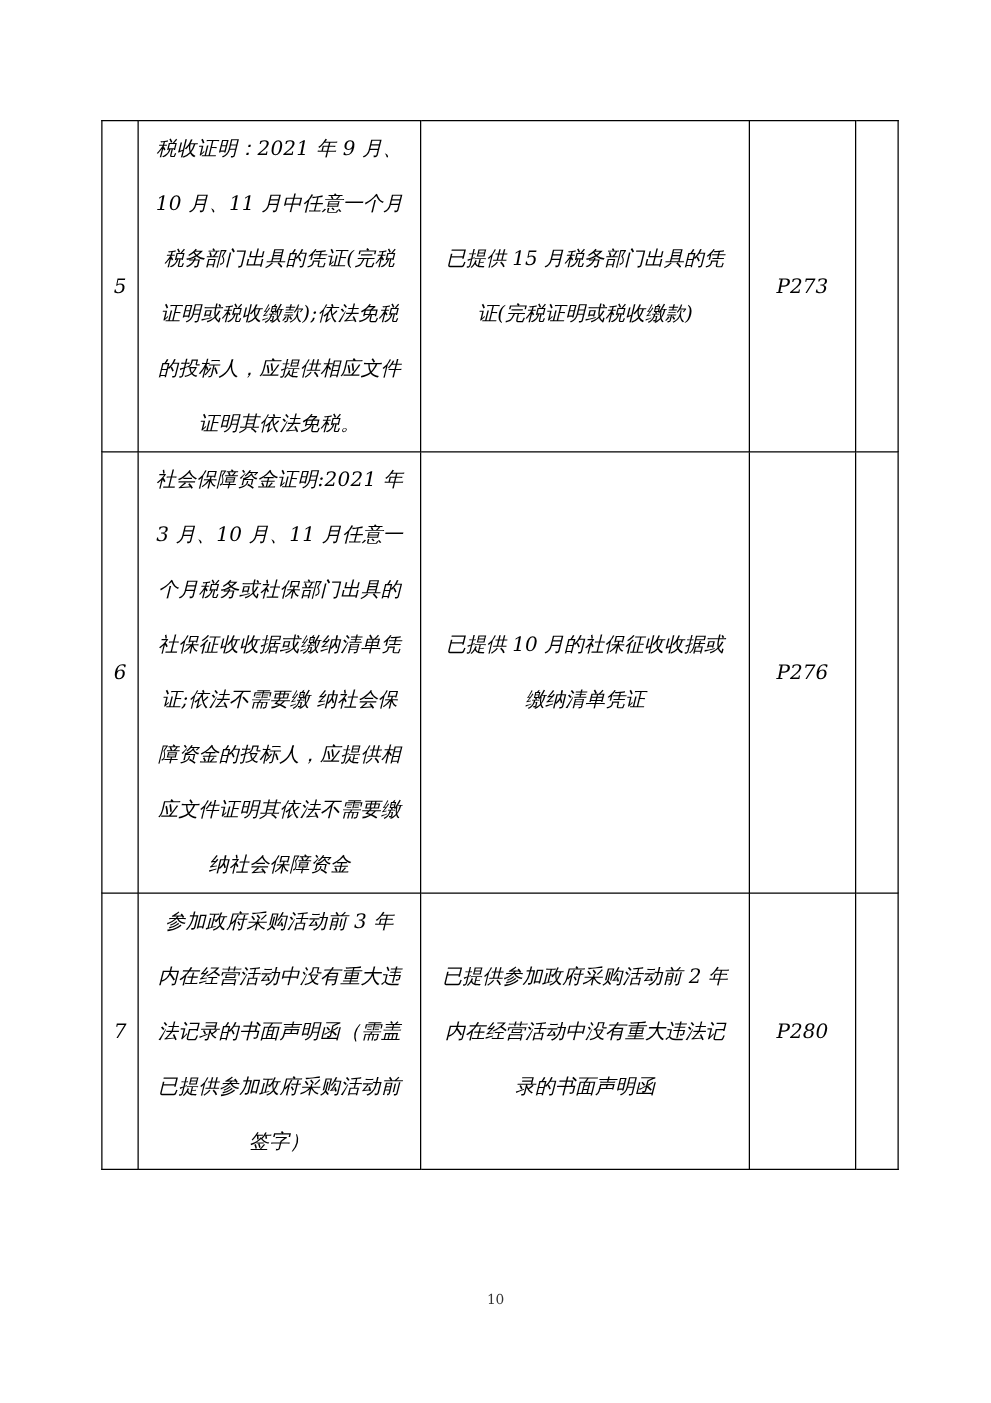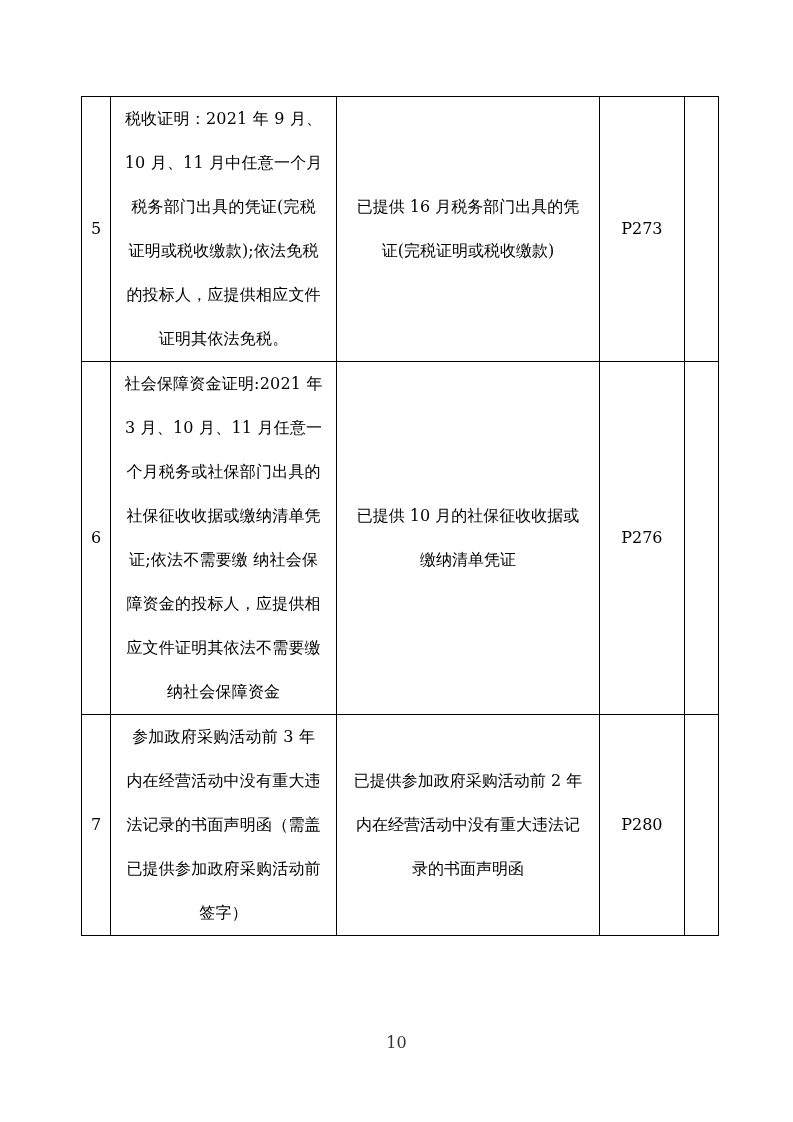--- a/index.html
+++ b/index.html
@@ -1,26 +1,26 @@
 <!DOCTYPE html>
 <html><head>
 <meta charset="utf-8">
 <style>
   html, body { margin:0; padding:0; background:#fff; }
   body { width:793px; height:1122px; position:relative; overflow:hidden;
          font-family:"DejaVu Serif","Liberation Serif",serif; color:#000; }
   table { position:absolute; left:81px; top:96px; border-collapse:collapse; table-layout:fixed; width:638px; }
-  td { border:1px solid #000; padding:0; vertical-align:middle; text-align:center; font-size:16px; line-height:44px; }
+  td { border:1px solid #000; padding:0; vertical-align:middle; text-align:center; font-size:16px; line-height:44px;font-style:italic; }
   td.req { text-align:justify; text-align-last:center; }
   .c1 { width:29px; } .c2 { width:224px; } .c3 { width:261px; } .c4 { width:84px; } .c5 { width:34px; }
   .line { display:block; white-space:nowrap; overflow:hidden; }
   .req .line { text-align:left; letter-spacing:0.2px; }
   .req .line.last { text-align:center; }
   .req .line.center { text-align:right; }
-  .page-num { position:absolute; top:1033px; left:0; width:793px; text-align:center; font-size:16px; color:#333; }
+  .page-num { position:absolute; top:1033px; left:0; width:793px; text-align:center; font-size:11px; color:#333; }
 </style>
 </head>
 <body>
 
 <table>
   <colgroup>
       <col class="c1">
       <col class="c2">
       <col class="c3">
       <col class="c4">
@@ -31,21 +31,21 @@
         <td><span>5</span></td>
         <td class="req">
           <span class="line">税收证明：2021 年 9 月、</span>
           <span class="line">10 月、11 月中任意一个月</span>
           <span class="line"> 税务部门出具的凭证(完税</span>
           <span class="line">证明或税收缴款);依法免税</span>
           <span class="line">的投标人，应提供相应文件</span>
           <span class="line last">证明其依法免税。</span>
         </td>
         <td>
-          <span class="line">已提供 16 月税务部门出具的凭</span>
+          <span class="line">已提供 15 月税务部门出具的凭</span>
           <span class="line">证(完税证明或税收缴款)</span>
         </td>
         <td><span>P273</span></td>
         <td><span></span></td>
       </tr>
       <tr style="height: 350px;">
         <td><span>6</span></td>
         <td class="req">
           <span class="line">社会保障资金证明:2021 年</span>
           <span class="line">3 月、10 月、11 月任意一</span>

